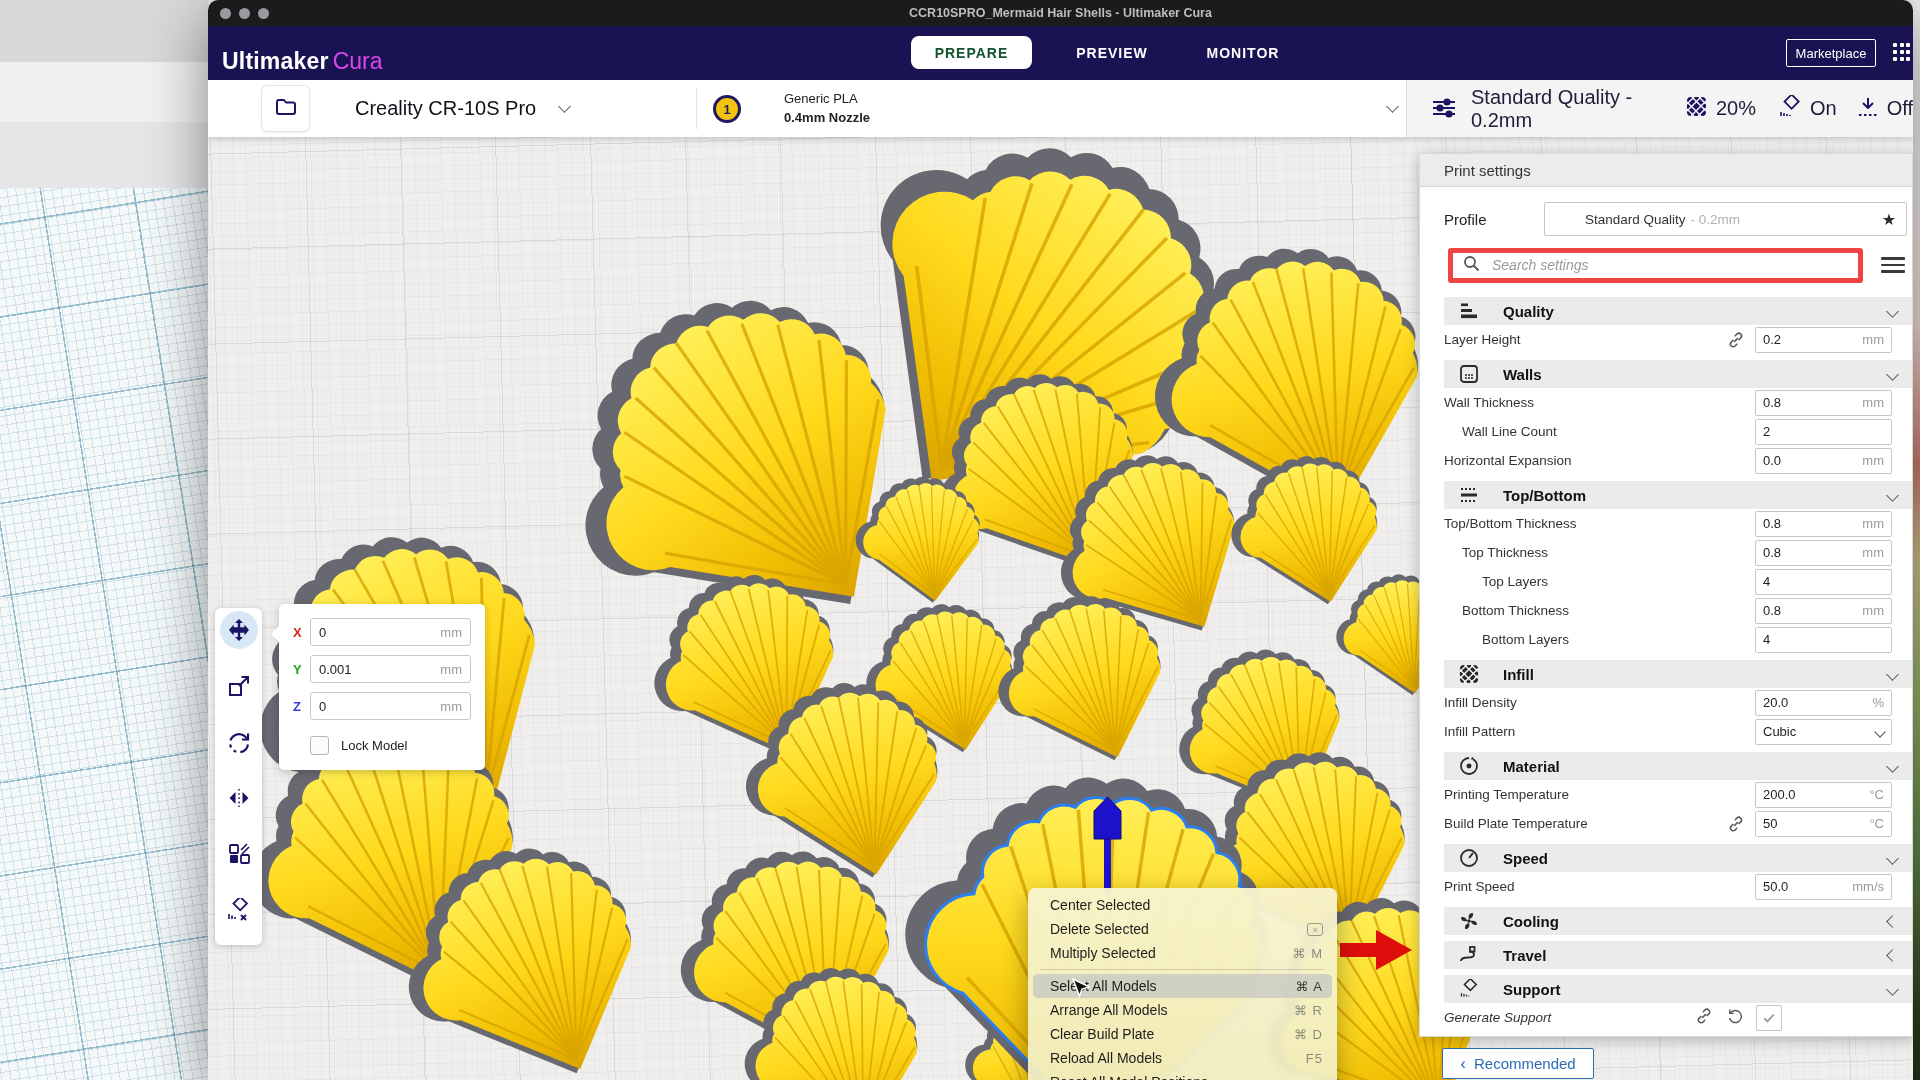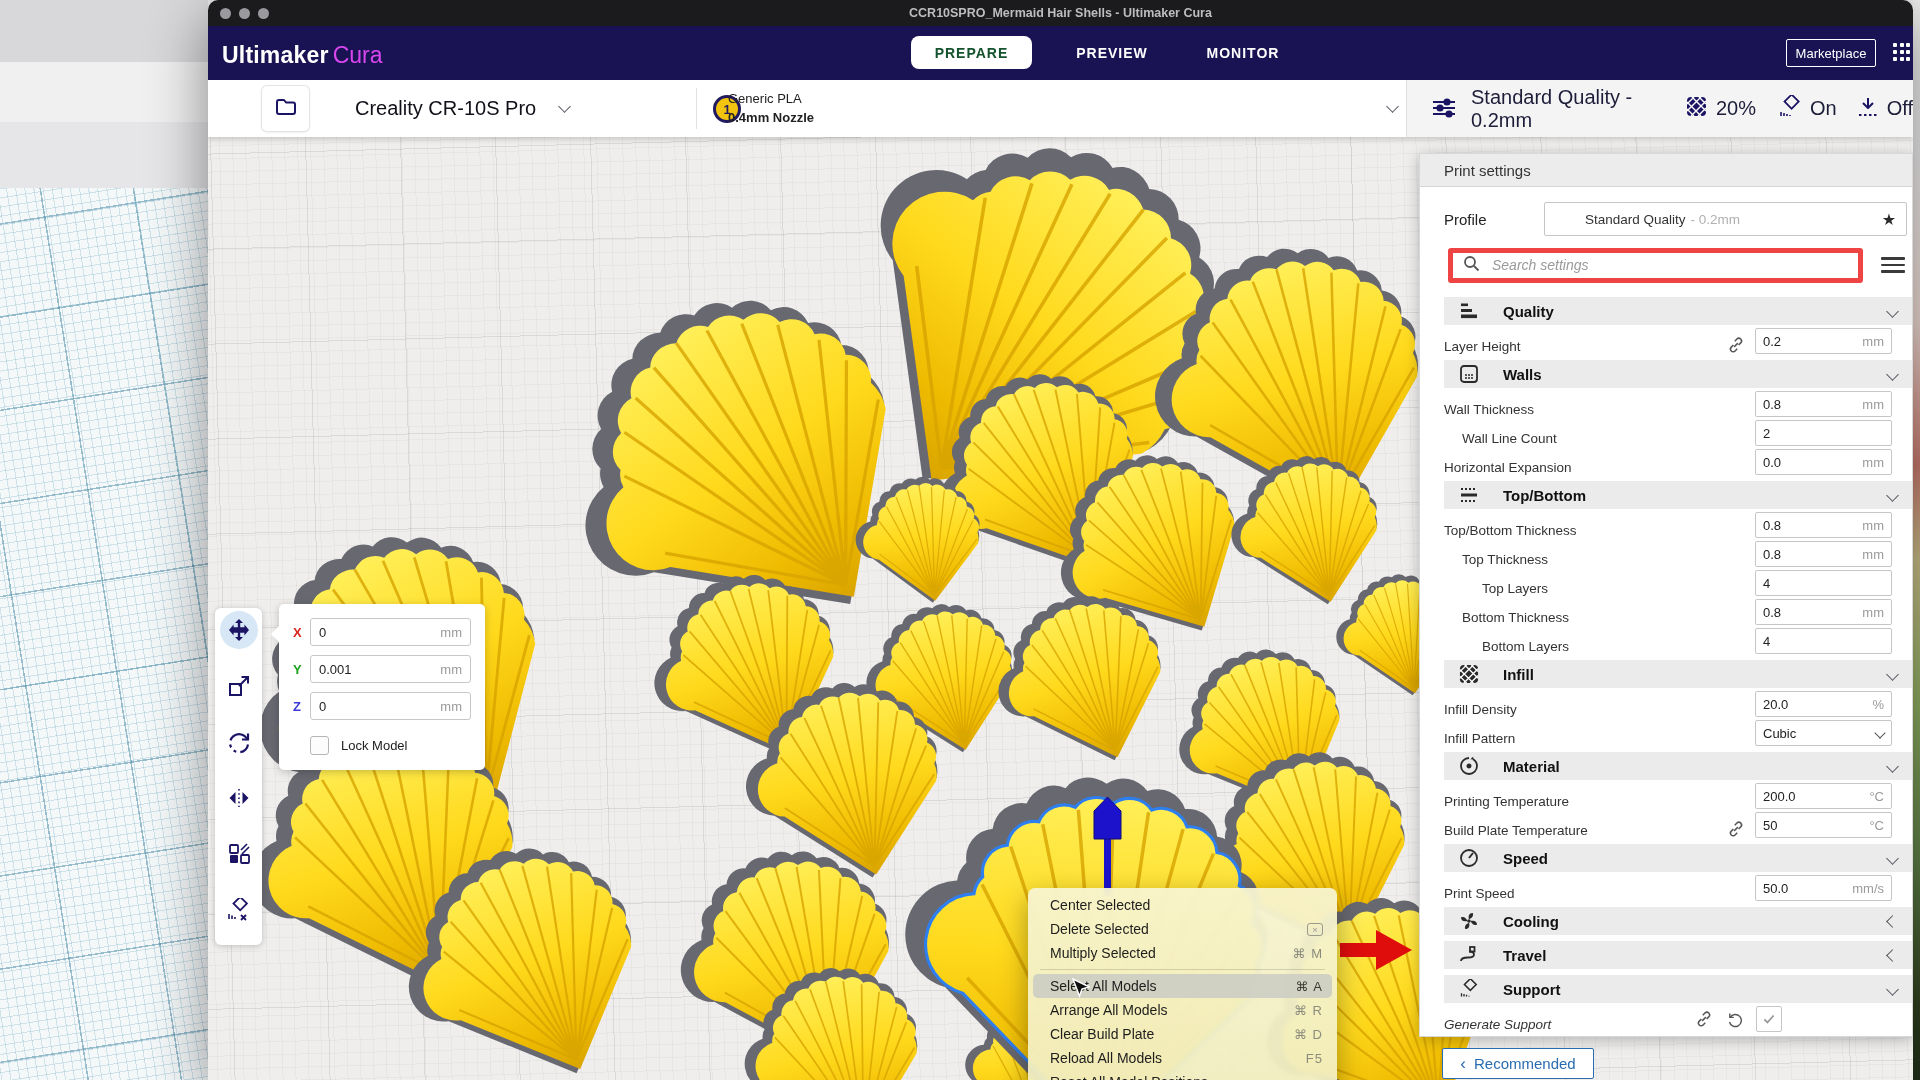--- a/index.html
+++ b/index.html
@@ -37,21 +37,21 @@
 
   
   .titlebar { position:absolute; left:0; top:0; width:100%; height:26px; background:#1b1b1d; z-index:40;
     display:flex; align-items:center; }
   .lights { position:absolute; left:12px; top:0; height:26px; display:flex; align-items:center; gap:8px; }
   .light { width:11px; height:11px; border-radius:50%; background:#9a9a9e; }
   .win-title { width:100%; text-align:center; font-size:12.5px; font-weight:bold; color:#bdbdbf; }
 
   
   .cura-header { position:absolute; left:0; top:26px; width:100%; height:54px; background:#191353; z-index:39; }
-  .brand { position:absolute; left:14px; top:2px; height:54px; display:flex; align-items:center; font-size:23px; color:#fff; }
+  .brand { position:absolute; left:14px; top:8px; height:54px; display:flex; align-items:center; font-size:23px; color:#fff; }
   .brand b { font-weight:800; letter-spacing:.2px; }
   .brand span.light { font-weight:300; margin-left:4px; background:none; width:auto; height:auto; border-radius:0; color:#d946ef; }
   .tab { position:absolute; top:10px; height:33px; display:flex; align-items:center; justify-content:center;
     font-size:14px; font-weight:bold; letter-spacing:1px; color:#fff; cursor:default; }
   .tab.active { background:#fff; color:#14532d; border-radius:8px; }
   .marketplace { position:absolute; left:1578px; top:13px; width:90px; height:28px; border:1px solid #fff;
     border-radius:2px; color:#fff; font-size:13px; display:flex; align-items:center; justify-content:center; }
   .gridmenu { position:absolute; left:1685px; top:17px; width:17px; height:20px;
     display:grid; grid-template-columns:repeat(3,4px); grid-template-rows:repeat(3,5px); gap:2px 2.5px; }
   .gridmenu i { background:#fff; width:4px; height:4px; border-radius:1px; }
@@ -63,21 +63,21 @@
     box-shadow:0 0 0 1px #e4e4e4, 0 1px 3px rgba(0,0,0,.12); display:flex; align-items:center; justify-content:center; }
   .printer-row { position:absolute; left:115px; top:0; width:373px; height:57px; display:flex; align-items:center; }
   .printer-name { margin-left:32px; font-size:20px; color:#101018; }
   .chev { width:9px; height:9px; border-right:1.8px solid #55555f; border-bottom:1.8px solid #55555f;
     display:inline-block; transform:rotate(45deg); }
   .printer-chev { position:absolute; left:352px; top:22px; }
   .vdiv { position:absolute; left:488px; top:8px; width:1px; height:41px; background:#e2e2e2; }
   .badge-circle { position:absolute; left:505px; top:15px; width:28px; height:28px; border-radius:50%;
     background:#f3c40f; border:3px solid #221a5e; color:#221a5e; font-size:13px; font-weight:bold;
     display:flex; align-items:center; justify-content:center; }
-  .mat-text { position:absolute; left:520px; top:9px; font-size:13px; color:#222; line-height:19px; }
+  .mat-text { position:absolute; left:576px; top:9px; font-size:13px; color:#222; line-height:19px; }
   .mat-text .nozzle { font-weight:bold; }
   .mat-chev { position:absolute; left:1180px; top:22px; }
   .summary { position:absolute; left:1198px; top:0; width:507px; height:57px; background:#f4f4f4;
     border-left:1px solid #e0e0e0; display:flex; align-items:center; }
   .summary .txt { font-size:20px; color:#1d1d3a; }
   .sm-profile { margin-left:24px; }
   .sm-item { display:flex; align-items:center; }
 
   
   .viewport { position:absolute; left:0; top:137px; width:1705px; height:943px; background:#efeeec; overflow:hidden; }
@@ -149,21 +149,21 @@
 
   .shead { height:28px; margin:6px 0 0 24px; background:#ebebeb; display:flex; align-items:center;
     padding:0 15px 0 13px; }
   .shead.first { margin-top:14px; }
   .shead .sname { font-size:15px; font-weight:bold; color:#111; margin-left:22px; }
   .shead .chev, .shead .chevl { margin-left:auto; }
   .shead .chevl { width:9px; height:9px; border-right:1.8px solid #555; border-bottom:1.8px solid #555;
     transform:rotate(135deg); }
   .sicon { width:24px; display:flex; align-items:center; justify-content:center; }
 
-  .srow { height:29px; display:flex; align-items:flex-end; padding:0 20px 0 24px; }
+  .srow { height:29px; display:flex; align-items:center; padding:0 20px 0 24px; }
   .srow .rlabel { font-size:13.5px; color:#333; }
   .ind1 .rlabel { padding-left:18px; }
   .ind2 .rlabel { padding-left:38px; }
   .rlink { margin-left:auto; margin-right:10px; display:flex; }
   .srow .rbox { width:137px; height:26px; border:1px solid #c6c6c6; border-radius:2px; background:#fff;
     display:flex; align-items:center; padding:0 7px; font-size:13px; }
   .srow .auto { margin-left:auto; }
   .rval { color:#222; }
   .runit { margin-left:auto; color:#9a9a9a; }
   .rbox .dchev { margin-left:auto; width:8px; height:8px; border-right:1.6px solid #555;

